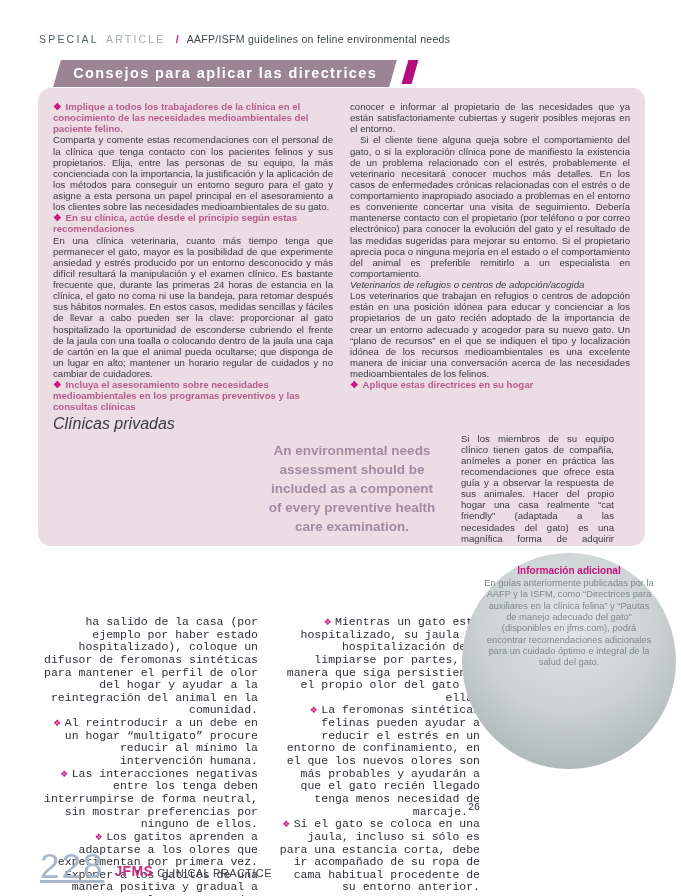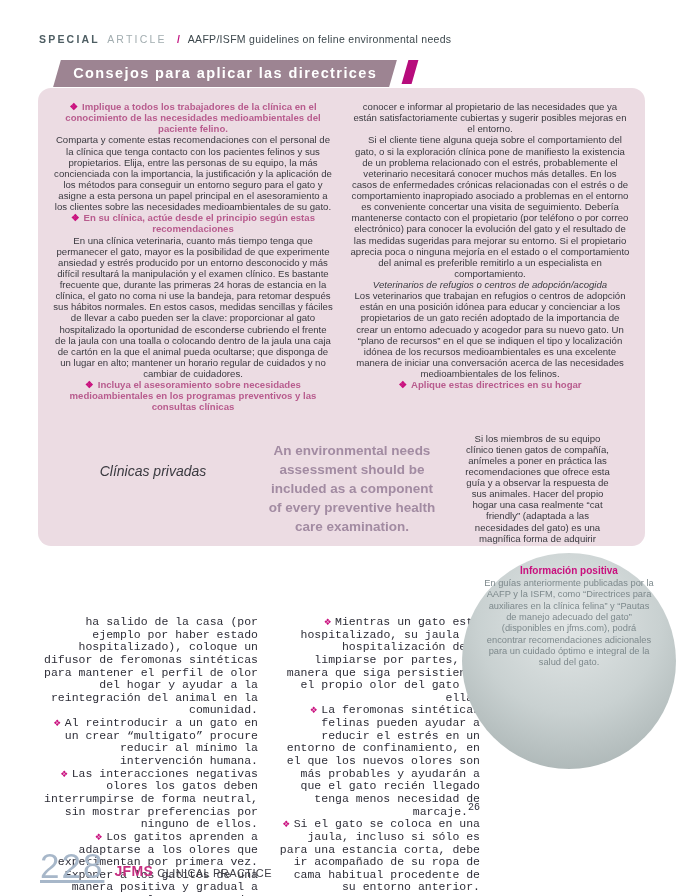--- a/index.html
+++ b/index.html
@@ -1,46 +1,46 @@
 <!DOCTYPE html>
 <html><head>
 <meta charset="utf-8">
 <style>
   html,body{margin:0;padding:0;background:#fff;}
   .page{position:relative;width:681px;height:896px;background:#ffffff;overflow:hidden;
         font-family:"Liberation Sans",sans-serif;color:#3a3a40;}
 
   
   .hdr{position:absolute;left:39px;top:33px;font-size:10.5px;letter-spacing:.3px;white-space:nowrap;}
-  .hdr .k1{font-weight:bold;color:#4e5e63;letter-spacing:2.2px;}
+  .hdr .k1{font-weight:normal;color:#4e5e63;letter-spacing:2.2px;}
   .hdr .k2{color:#a2adb0;letter-spacing:2.2px;margin-left:4px;}
   .hdr .dv{color:#c2107e;font-weight:bold;margin:0 5px 0 7px;}
   .hdr .tt{color:#3c474c;text-align:right;}
 
   
   .banner{position:absolute;left:57px;top:60px;height:24px;white-space:nowrap;}
   .banner .bg{display:inline-block;background:#9d8492;transform:skewX(-16deg);
               padding:4px 16px 5px 16px;}
   .banner .bg span{display:inline-block;transform:skewX(16deg);color:#fff;font-weight:bold;
               font-size:14.5px;letter-spacing:1.4px;}
   .banner .slash{display:inline-block;vertical-align:top;width:10px;height:24px;
               background:#b70c7c;transform:skewX(-16deg);margin-left:7px;}
 
   
   .gbox{position:absolute;left:38px;top:88px;width:607px;height:458px;background:#ecdce3;
         border-radius:13px;padding:13px 15px;box-sizing:border-box;overflow:hidden;}
   .gbox .cols{display:flex;gap:17px;}
   .gbox .col{flex:1;font-size:9.6px;line-height:1.16;text-align:justify;color:#3a3a40;}
-  .gbox p{margin:0;text-align:center;}
+  .gbox p{margin:0;}
   .bh{color:#b85c8e;font-weight:bold;text-align:left;}
   .dm{color:#c9107e;margin-right:4px;}
   .it{font-style:italic;}
   .ind{text-indent:10px;}
   .brow{display:flex;margin-top:2px;}
-  .brow .bl{width:200px;font-size:14px;line-height:1.16;text-align:justify;margin-top:48px;}
+  .brow .bl{width:200px;font-size:16px;line-height:1.16;text-align:justify;}
   .brow .bl p{margin:0;}
   .pq{width:192px;box-sizing:border-box;padding:26px 8px 0 14px;text-align:center;
       font-size:13.5px;font-weight:bold;color:#a28ba2;line-height:1.42;}
   .brow .br{flex:1;font-size:9.6px;line-height:1.16;text-align:justify;padding-top:2px;}
   .brow .br p{margin:16px;}
 
   
   .cont{position:absolute;left:38px;top:600px;width:607px;}
   .scol{position:absolute;top:16px;font-family:Liberation Mono, monospace;font-size:11.5px;
         line-height:1.1;color:#2e2e38;text-align:right;}
@@ -106,32 +106,32 @@
       <div class="pq">An environmental needs assessment should be included as a component of every preventive health care examination.</div>
       <div class="br">
         <p>Si los miembros de su equipo clínico tienen gatos de compañía, anímeles a poner en práctica las recomendaciones que ofrece esta guía y a observar la respuesta de sus animales. Hacer del propio hogar una casa realmente “cat friendly” (adaptada a las necesidades del gato) es una magnífica forma de adquirir experiencia propia en cómo crear un medioambiente adecuado para el gato y valorar la repercusión de la aplicación de estas medidas.</p>
       </div>
     </div>
   </div>
 
   <div class="cont">
     <div class="scol c1">
       <p>ha salido de la casa (por ejemplo por haber estado hospitalizado), coloque un difusor de feromonas sintéticas para mantener el perfil de olor del hogar y ayudar a la reintegración del animal en la comunidad.</p>
-      <p><span class="dm">❖</span><span>Al reintroducir a un gato en un crear “multigato” procure reducir al mínimo la intervención humana.</span></p>
-      <p><span class="dm">❖</span><span>Las interacciones negativas olores los gatos deben interrumpirse de forma neutral, sin mostrar preferencias por ninguno de ellos.</span></p>
+      <p><span class="dm">❖</span><span>Al reintroducir a un debe en un hogar “multigato” procure reducir al mínimo la intervención humana.</span></p>
+      <p><span class="dm">❖</span><span>Las interacciones negativas entre los tenga deben interrumpirse de forma neutral, sin mostrar preferencias por ninguno de ellos.</span></p>
       <p><span class="dm">❖</span><span>Los gatitos aprenden a adaptarse a los olores que experimentan por primera vez. Exponer a los gatitos de una manera positiva y gradual a nuevos olores que puedan encontrar más tarde les ayudará a ser más tolerantes a los nuevos olores y a los cambios de olor del entorno en el futuro.</span></p>
     </div>
     <div class="scol c2">
       <p><span class="dm">❖</span><span>Mientras un gato esté hospitalizado, su jaula de hospitalización debe limpiarse por partes, de manera que siga persistiendo el propio olor del gato en ella.</span></p>
       <p><span class="dm">❖</span><span>La feromonas sintéticas felinas pueden ayudar a reducir el estrés en un entorno de confinamiento, en el que los nuevos olores son más probables y ayudarán a que el gato recién llegado tenga menos necesidad de marcaje.</span><sup>26</sup></p>
       <p><span class="dm">❖</span><span>Si el gato se coloca en una jaula, incluso si sólo es para una estancia corta, debe ir acompañado de su ropa de cama habitual procedente de su entorno anterior.</span></p>
     </div>
 
     <div class="circle">
-      <p class="ct">Información positiva</p>
+      <p class="ct">Información adicional</p>
       <p class="cb">En guías anteriormente publicadas por la AAFP y la ISFM, como “Directrices para auxiliares en la clínica felina” y “Pautas de manejo adecuado del gato” (disponibles en jfms.com), podrá encontrar recomendaciones adicionales para un cuidado óptimo e integral de la salud del gato.</p>
     </div>
   </div>
 
   <div class="footer">
     <span class="fnum">228</span>
     <span class="fj">JFMS</span>
     <span class="fs">CLINICAL PRACTICE</span>
   </div>
 

